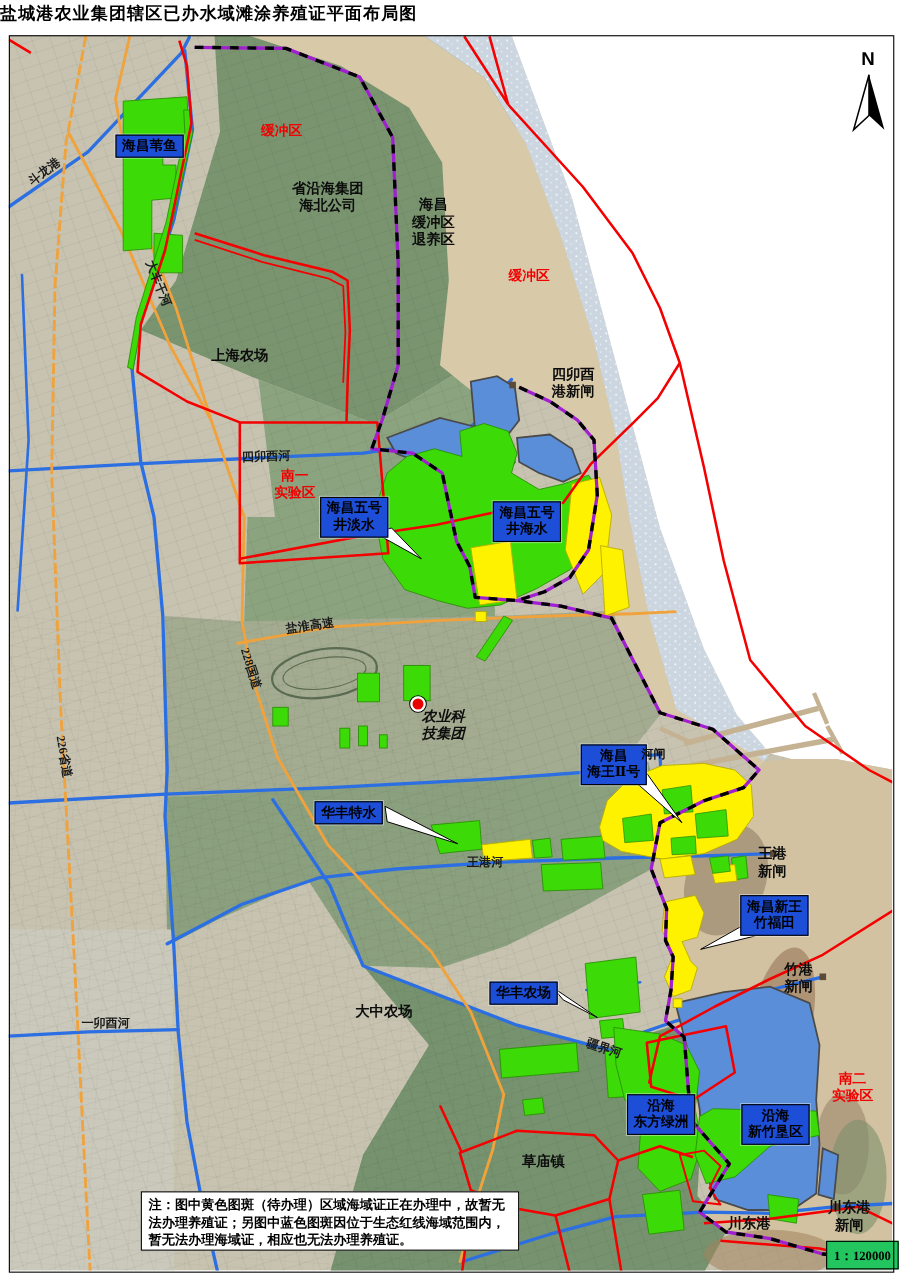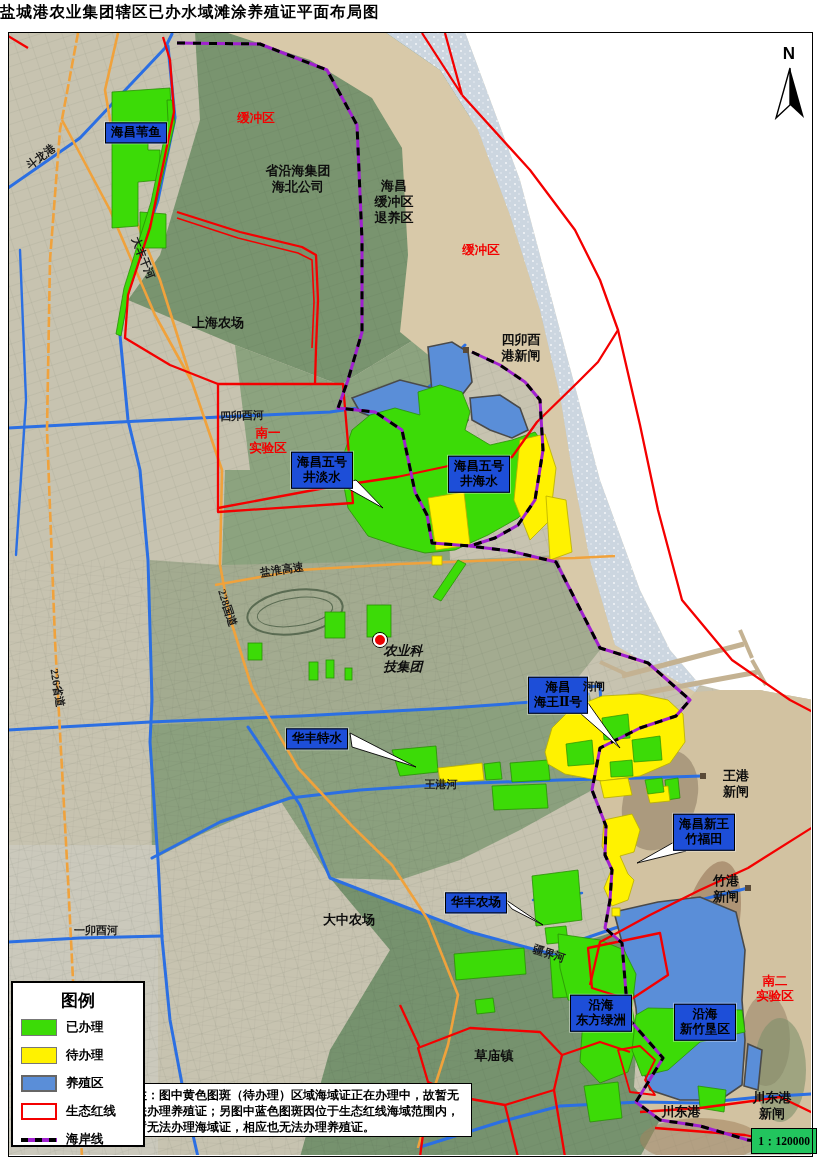--- a/index.html
+++ b/index.html
@@ -260,21 +260,21 @@
       <div class="map-lbl lbl-place" style="left: 394px; top: 202px; transform: translate(-50%, -50%);">海昌
 缓冲区
 退养区</div>
       <div class="map-lbl lbl-place" style="left: 218px; top: 323px; transform: translate(-50%, -50%);">上海农场</div>
       <div class="map-lbl lbl-place" style="left: 477px; top: 348px; transform: translate(-50%, -50%); margin-left: 44px;">四卯酉
 港新闸</div>
       <div class="map-lbl lbl-place" style="left: 403px; top: 659px; transform: translate(-50%, -50%); font-style: italic;">农业科
 技集团</div>
       <div class="map-lbl lbl-place" style="left: 349px; top: 920px; transform: translate(-50%, -50%);">大中农场</div>
       <div class="map-lbl lbl-place" style="left: 494px; top: 1056px; transform: translate(-50%, -50%);">草庙镇</div>
-      <div class="map-lbl lbl-place" style="left: 736px; top: 784px; transform: translate(-50%, -50%);">王港
+      <div class="map-lbl lbl-place" style="left: 702px; top: 784px; transform: translate(-50%, -50%);">王港
 新闸</div>
       <div class="map-lbl lbl-place" style="left: 726px; top: 889px; transform: translate(-50%, -50%);">竹港
 新闸</div>
       <div class="map-lbl lbl-place" style="left: 772px; top: 1106px; transform: translate(-50%, -50%);">川东港
 新闸</div>
       <div class="map-lbl lbl-place" style="left: 681px; top: 1112px; transform: translate(-50%, -50%);">川东港</div>
       <div class="map-lbl lbl-place" style="left: 594px; top: 687px; transform: translate(-50%, -50%); font-size: 11px;">河闸</div>
       <div class="map-lbl lbl-water" style="left: 41px; top: 157px; transform: translate(-50%, -50%) rotate(-37deg);">斗龙港</div>
       <div class="map-lbl lbl-water" style="left: 143px; top: 258px; transform: translate(-50%, -50%) rotate(68deg);">大丰干河</div>
       <div class="map-lbl lbl-water" style="left: 242px; top: 416px; transform: translate(-50%, -50%) rotate(-2deg);">四卯酉河</div>
@@ -291,44 +291,19 @@
     <svg width="46" height="60" viewBox="0 0 46 60">
       <path d="M24,4 L38,54 L24,41 Z" fill="#000"></path>
       <path d="M24,4 L10,54 L24,41 Z" fill="#fff" stroke="#000" stroke-width="1.4"></path>
     </svg>
   </div>
 
   <div id="note">
     <div id="note-text">注：图中黄色图斑（待办理）区域海域证正在办理中，故暂无法办理养殖证；另图中蓝色图斑因位于生态红线海域范围内，暂无法办理海域证，相应也无法办理养殖证。</div>
   </div>
 
-  <div id="legend">
-    <div id="legend-title">图例</div>
-    <div id="legend-items">
-        <div class="lg-row">
-          <span class="sw sw-fill" style="background: rgb(60, 219, 7);"></span>
-          <span class="lg-label">已办理</span>
-        </div>
-        <div class="lg-row">
-          <span class="sw sw-fill" style="background: rgb(255, 242, 0);"></span>
-          <span class="lg-label">待办理</span>
-        </div>
-        <div class="lg-row">
-          <span class="sw sw-fill-border" style="background: rgb(90, 142, 216); border: 2.5px solid rgb(102, 102, 102);"></span>
-          <span class="lg-label">养殖区</span>
-        </div>
-        <div class="lg-row">
-          <span class="sw sw-outline" style="border: 2px solid rgb(244, 0, 0);"></span>
-          <span class="lg-label">生态红线</span>
-        </div>
-        <div class="lg-row">
-          <span class="sw sw-coast-line" style="background: repeating-linear-gradient(90deg, rgb(0, 0, 0) 0px, rgb(0, 0, 0) 7px, rgb(160, 32, 208) 7px, rgb(160, 32, 208) 14px);"></span>
-          <span class="lg-label">海岸线</span>
-        </div>
-      </div>
-  </div>
 
   <div id="scale-box">
     <span id="scale-text">1：120000</span>
   </div>
 
   <div id="frame"></div>
 </div>
 
 </body></html>

